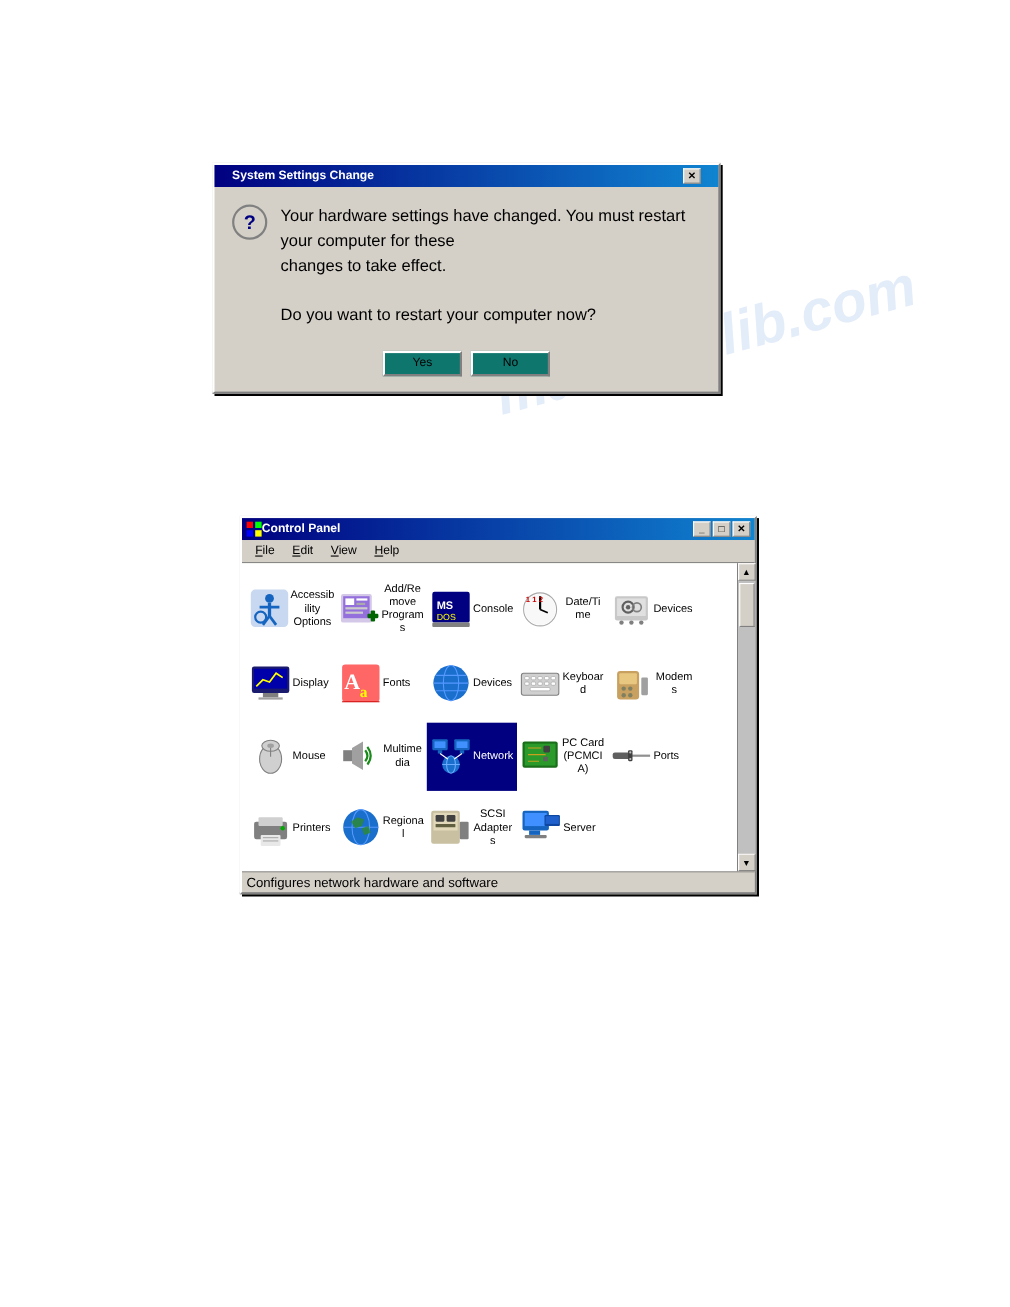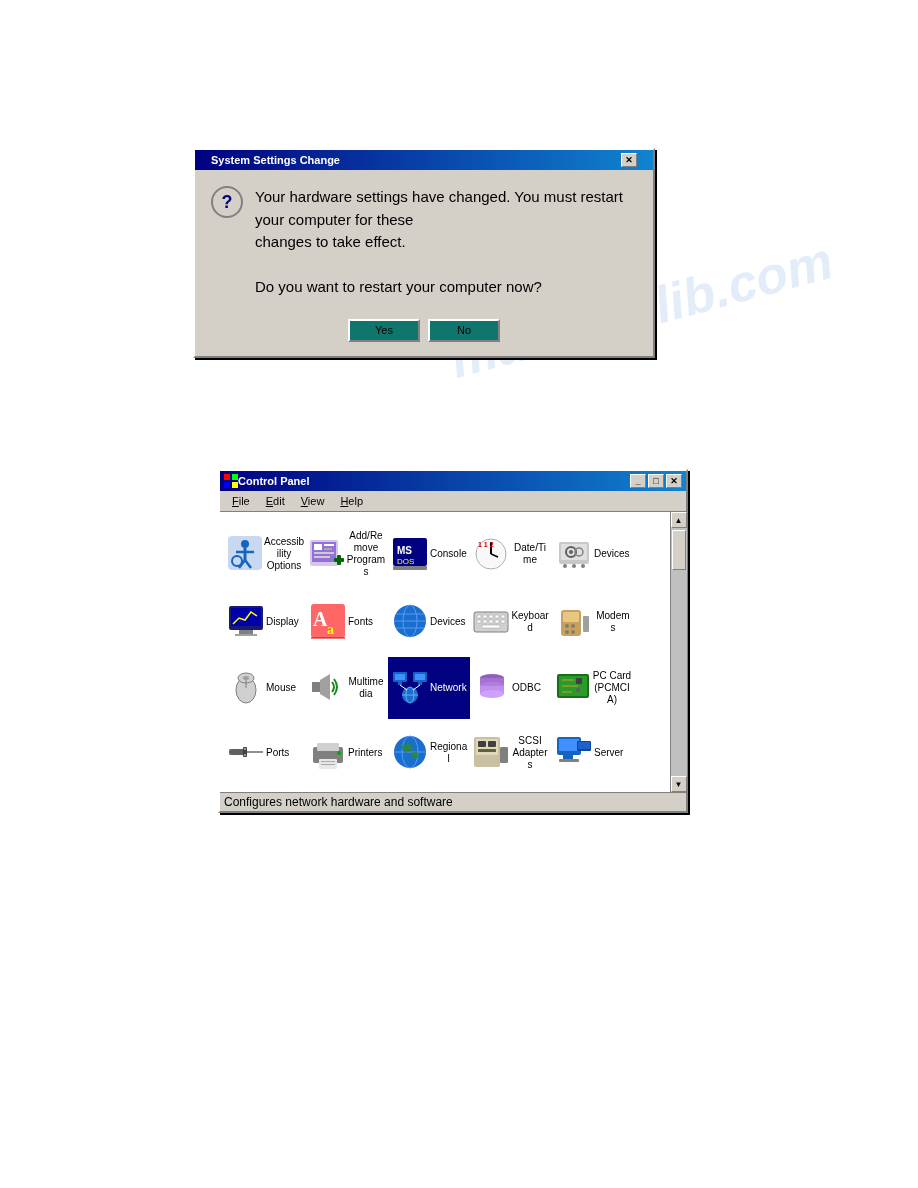--- a/index.html
+++ b/index.html
@@ -566,33 +566,20 @@
             <ellipse cx="19" cy="27" rx="4" ry="8" fill="none" stroke="#6aabff" stroke-width="1"></ellipse>
             <line x1="11" y1="27" x2="27" y2="27" stroke="#6aabff" stroke-width="1"></line>
 
             <line x1="9" y1="17" x2="16" y2="22" stroke="#fff" stroke-width="1"></line>
             <line x1="29" y1="17" x2="22" y2="22" stroke="#fff" stroke-width="1"></line>
           </svg>
         </div>
         <div class="icon-label" style="color:#fff;background:#000080;">Network</div>
       </div>
 
-      <div class="cp-icon-item">
-        <div class="icon-img">
-          <svg width="38" height="38" viewBox="0 0 38 38">
-
-            <ellipse cx="19" cy="10" rx="12" ry="4" fill="#9060c0"></ellipse>
-            <rect x="7" y="10" width="24" height="8" fill="#a870d0"></rect>
-            <ellipse cx="19" cy="18" rx="12" ry="4" fill="#b080e0"></ellipse>
-            <rect x="7" y="18" width="24" height="8" fill="#c090f0"></rect>
-            <ellipse cx="19" cy="26" rx="12" ry="4" fill="#d0a0ff"></ellipse>
-          </svg>
-        </div>
-        <div class="icon-label">ODBC</div>
-      </div>
 
       <div class="cp-icon-item">
         <div class="icon-img">
           <svg width="38" height="38" viewBox="0 0 38 38">
 
             <rect x="3" y="6" width="32" height="24" rx="2" fill="#1a6e1a"></rect>
             <rect x="5" y="8" width="28" height="20" fill="#2a9a2a"></rect>
 
             <line x1="8" y1="12" x2="20" y2="12" stroke="#c8a020" stroke-width="1"></line>
             <line x1="8" y1="18" x2="24" y2="18" stroke="#c8a020" stroke-width="1"></line>

